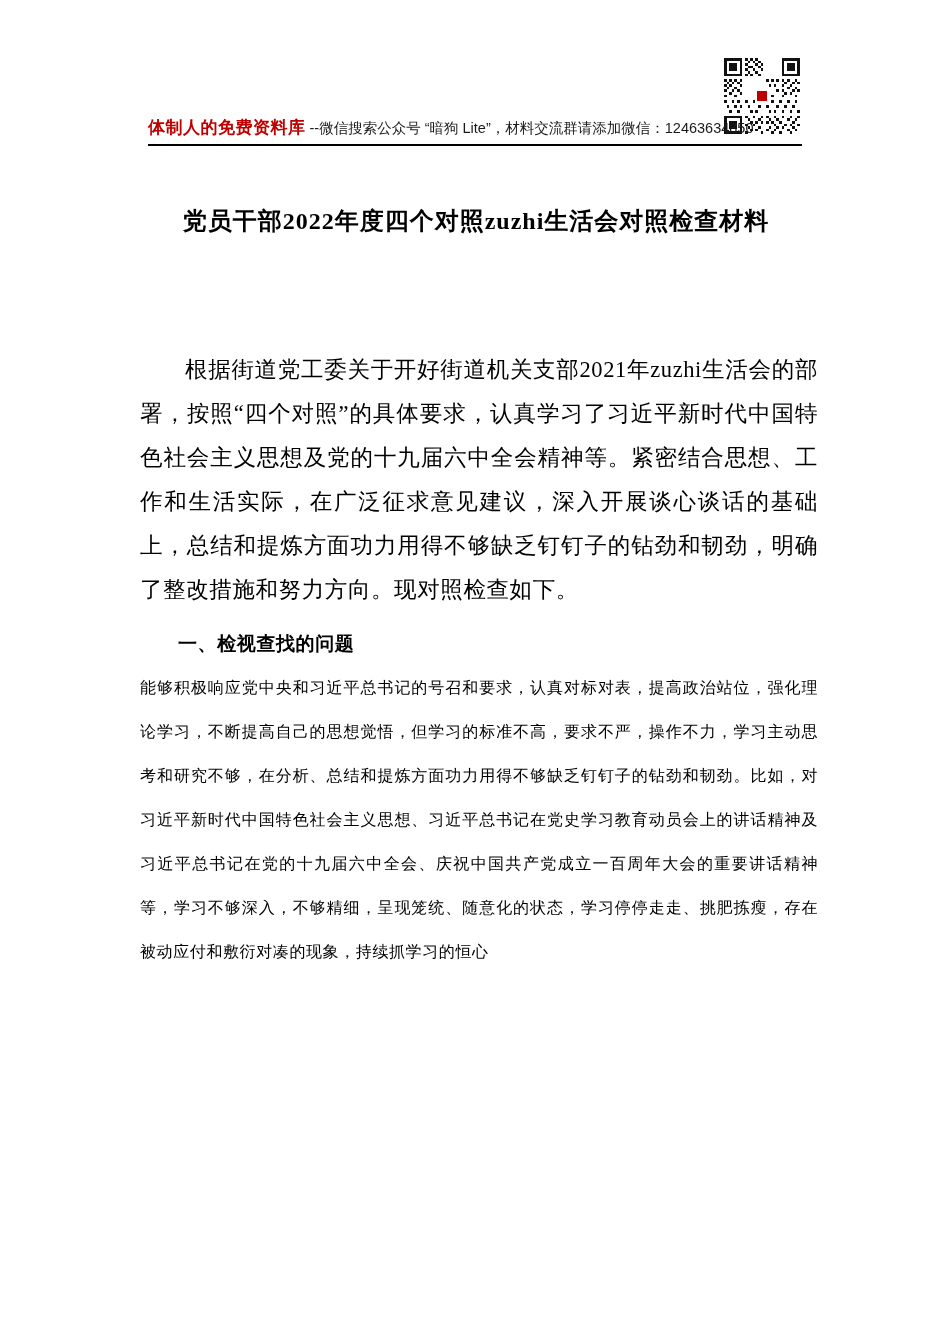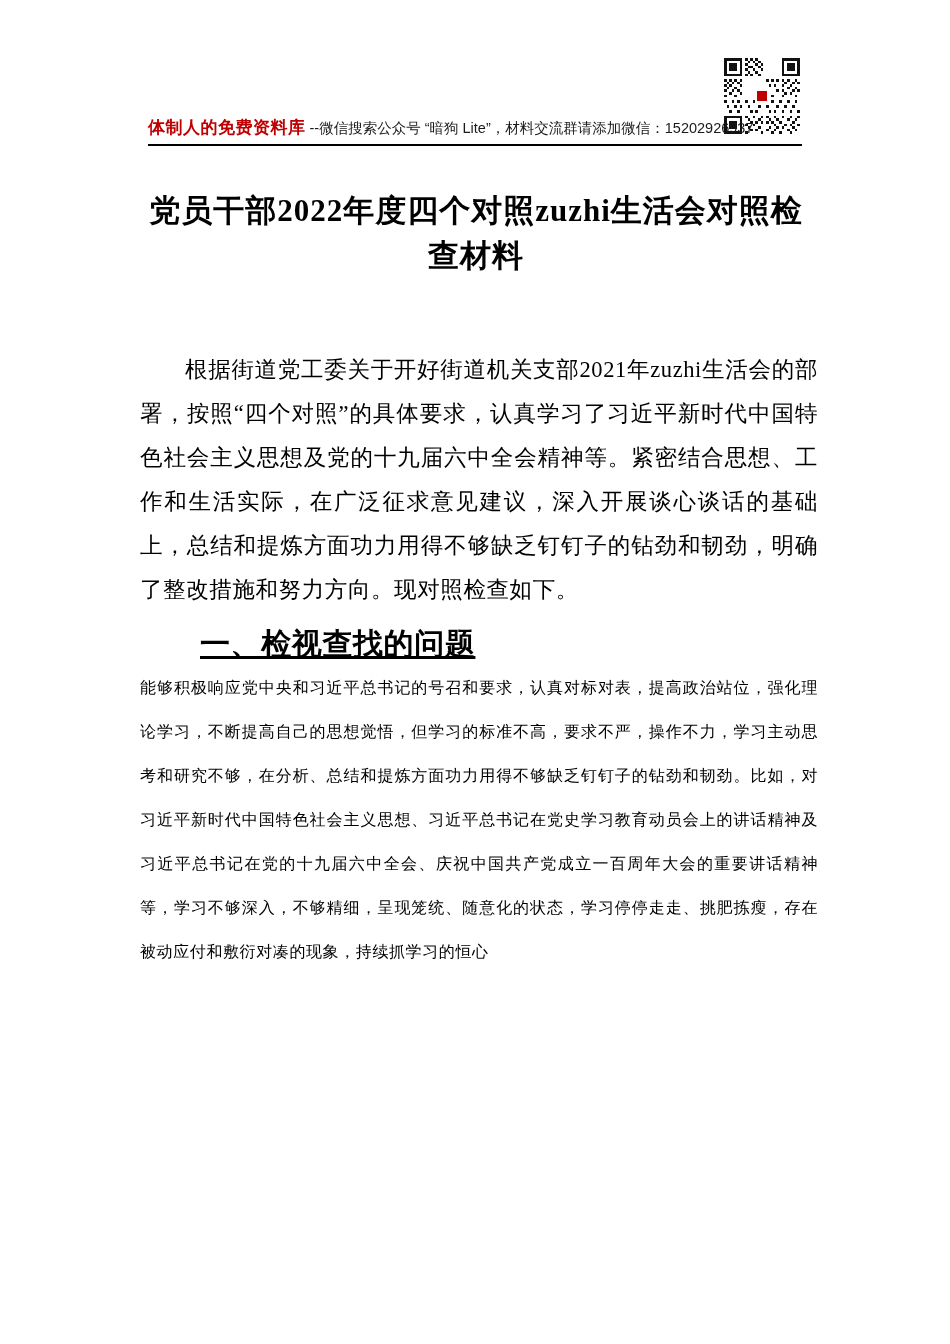--- a/index.html
+++ b/index.html
@@ -74,24 +74,24 @@
   .qr {
     width: 76px;
     height: 76px;
     display: block;
   }
 
   
   .doc-title {
     position: absolute;
     left: 140px;
-    top: 189px;
+    top: 204px;
     width: 672px;
     text-align: center;
-    font-size: 31px;
+    font-size: 24px;
     font-weight: bold;
     line-height: 1.45;
     letter-spacing: 1px;
     font-family: "Liberation Serif", "DejaVu Serif", serif;
   }
 
   
   .body-block {
     position: absolute;
     left: 140px;
@@ -104,26 +104,25 @@
     line-height: 44px;
     text-align: justify;
     text-justify: inter-ideograph;
     letter-spacing: 0.6px;
   }
   p.indent {
     text-indent: 2em;
   }
   .h1 {
     margin: 10px 0 0 0;
-    font-size: 30px;
+    font-size: 19px;
     line-height: 44px;
     font-weight: bold;
     text-indent: 2em;
     letter-spacing: 0.6px;
-    text-decoration: underline;
   }
   .h2 {
     margin: 4px 0 0 0;
     font-size: 22.5px;
     line-height: 44px;
     font-weight: bold;
     text-indent: 2em;
     letter-spacing: 0.6px;
   }
   .flow {
@@ -298,21 +297,21 @@
           <rect x="2" y="20" width="1" height="1"></rect>
             <rect x="5" y="20" width="1" height="1"></rect>
         </g>
         <rect x="12" y="12" width="5" height="5" fill="#ffffff"></rect>
         <rect x="12.6" y="12.6" width="3.8" height="3.8" fill="#c00000"></rect>
       </svg>
     </div>
 
     <div class="banner-text-row">
       <span class="banner-brand">体制人的免费资料库</span>
-      <span class="banner-note">--微信搜索公众号 “暗狗 Lite”，材料交流群请添加微信：15202926937</span>
+      <span class="banner-note">--微信搜索公众号 “暗狗 Lite”，材料交流群请添加微信：12463634850</span>
     </div>
     <div class="banner-rule"></div>
   </div>
 
   <div class="doc-title">党员干部2022年度四个对照zuzhi生活会对照检查材料</div>
 
   <div class="body-block">
     <p class="para indent">根据街道党工委关于开好街道机关支部2021年zuzhi生活会的部署，按照“四个对照”的具体要求，认真学习了习近平新时代中国特色社会主义思想及党的十九届六中全会精神等。紧密结合思想、工作和生活实际，在广泛征求意见建议，深入开展谈心谈话的基础上，总结和提炼方面功力用得不够缺乏钉钉子的钻劲和韧劲，明确了整改措施和努力方向。现对照检查如下。</p>
     <p class="h1">一、检视查找的问题</p>
     <p class="flow">能够积极响应党中央和习近平总书记的号召和要求，认真对标对表，提高政治站位，强化理论学习，不断提高自己的思想觉悟，但学习的标准不高，要求不严，操作不力，学习主动思考和研究不够，在分析、总结和提炼方面功力用得不够缺乏钉钉子的钻劲和韧劲。比如，对习近平新时代中国特色社会主义思想、习近平总书记在党史学习教育动员会上的讲话精神及习近平总书记在党的十九届六中全会、庆祝中国共产党成立一百周年大会的重要讲话精神等，学习不够深入，不够精细，呈现笼统、随意化的状态，学习停停走走、挑肥拣瘦，存在被动应付和敷衍对凑的现象，持续抓学习的恒心</p>

